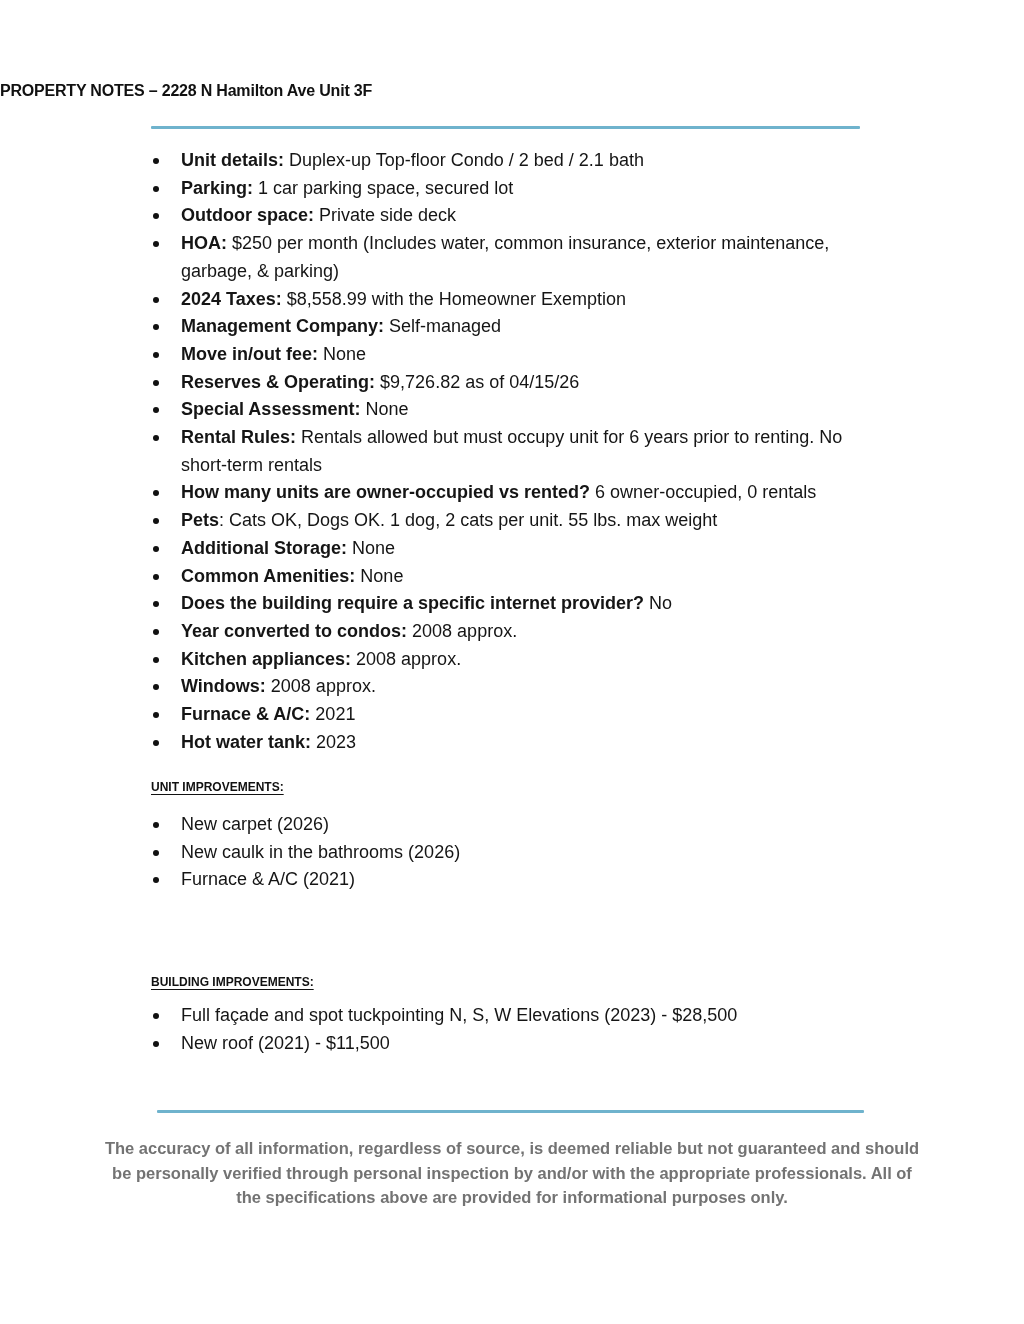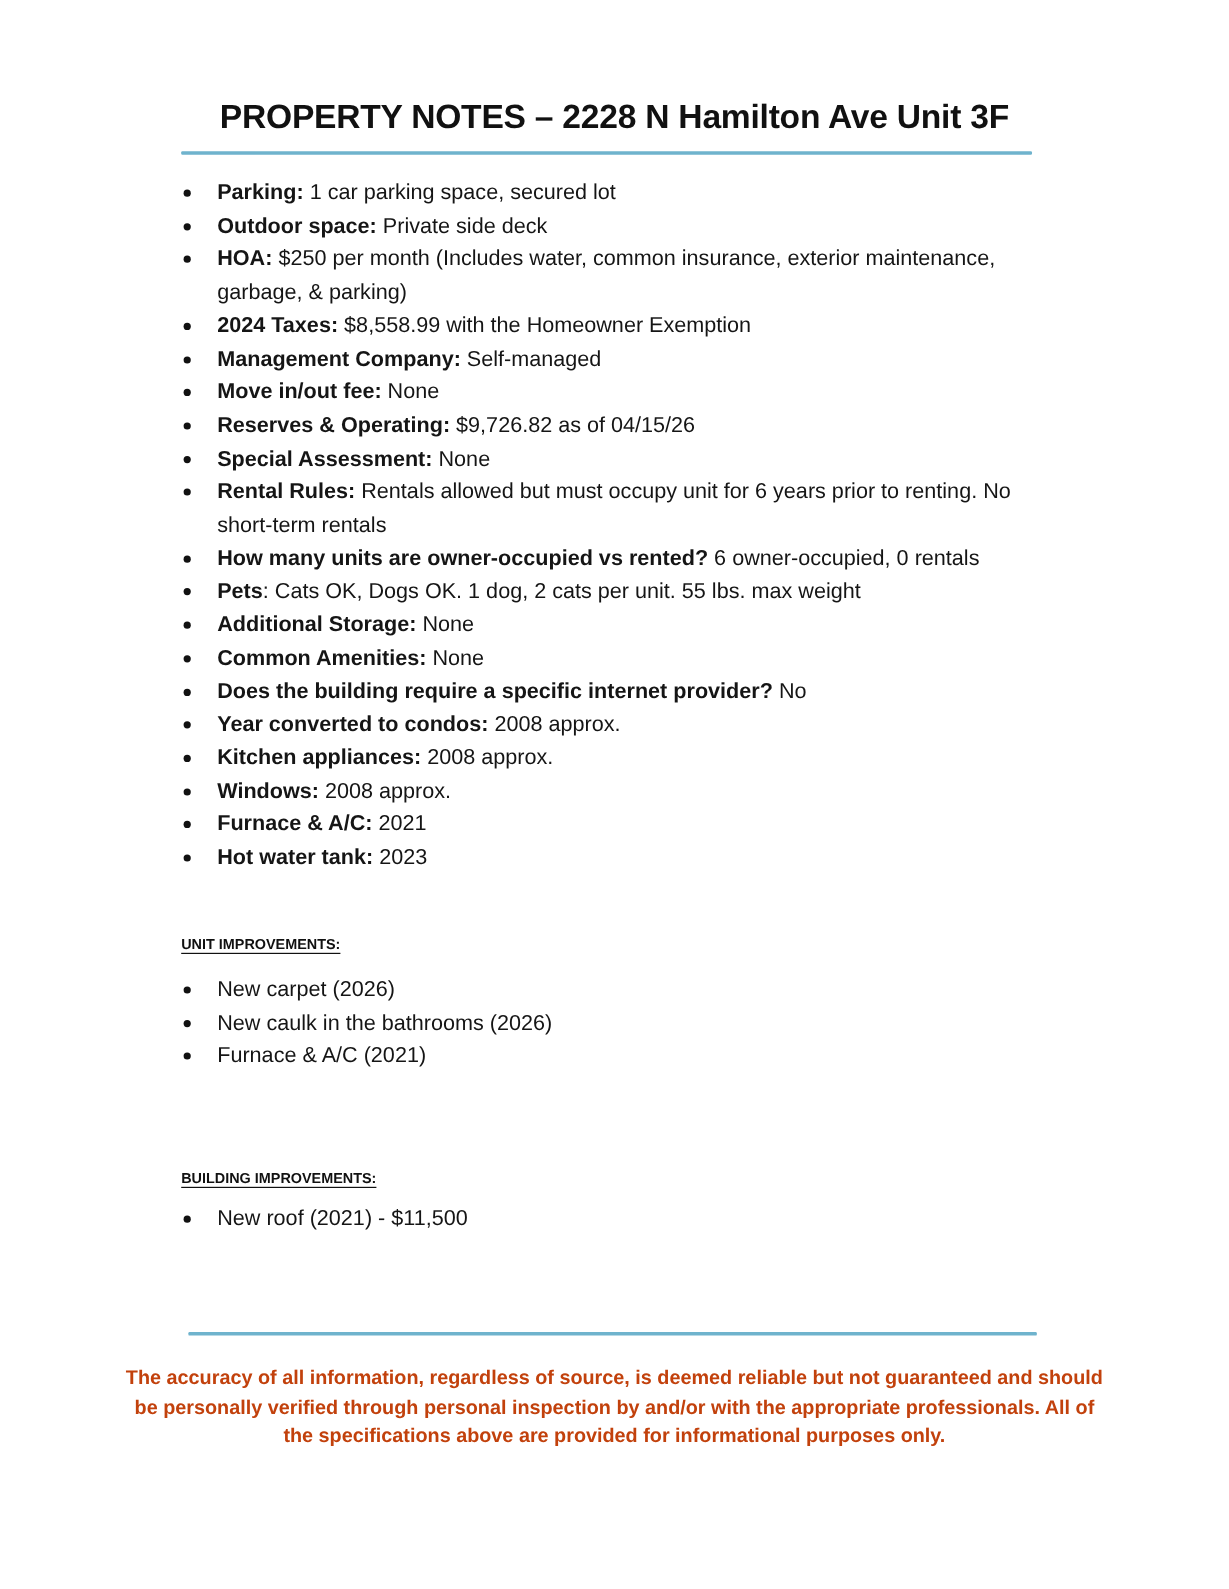--- a/index.html
+++ b/index.html
@@ -6,23 +6,23 @@
     html, body { width: 1024px; height: 1324px; background: #ffffff; }
     body {
       position: relative;
       font-family: "Liberation Sans", "DejaVu Sans", sans-serif;
       color: #111111;
       overflow: hidden;
     }
     .page { position: absolute; left: 0; top: 0; width: 1024px; height: 1324px; }
     .title {
       position: absolute; left: 0; width: 1024px; top: 82px;
-      text-align: center;
+      text-align: left;
       font-weight: bold;
-      font-size: 28px;
+      font-size: 16px;
       letter-spacing: -0.2px;
       color: #111;
     }
     .rule {
       position: absolute; height: 3px;
       background: #6fb3cd;
       border-radius: 1px;
     }
     .rule.top { left: 151px; width: 709px; top: 126px; }
     .rule.bottom { left: 157px; width: 707px; top: 1110px; }
@@ -54,31 +54,32 @@
     .unit-list { top: 811px; width: 720px; }
     .building-heading { top: 975px; }
     .building-list { top: 1002px; width: 720px; }
 
     .disclaimer {
       position: absolute; left: 100px; width: 824px; top: 1136px;
       text-align: center;
       font-weight: bold;
       font-size: 16.5px;
       line-height: 24.5px;
-      color: #c2410c;
+      color: #737373;
     }
   </style>
 </head>
 <body>
 
 <div class="page">
   <h1 class="title">PROPERTY NOTES – 2228 N Hamilton Ave Unit 3F</h1>
   <div class="rule top"></div>
 
   <ul class="list details">
+    <li><span class="bullet"></span><span class="label">Unit details:</span><span> Duplex-up Top-floor Condo / 2 bed / 2.1 bath</span></li>
     <li><span class="bullet"></span><span class="label">Parking:</span><span> 1 car parking space, secured lot</span></li>
     <li><span class="bullet"></span><span class="label">Outdoor space:</span><span> Private side deck</span></li>
     <li><span class="bullet"></span><span class="label">HOA:</span><span> $250 per month (Includes water, common insurance, exterior maintenance, garbage, &amp; parking)</span></li>
     <li><span class="bullet"></span><span class="label">2024 Taxes:</span><span> $8,558.99 with the Homeowner Exemption</span></li>
     <li><span class="bullet"></span><span class="label">Management Company:</span><span> Self-managed</span></li>
     <li><span class="bullet"></span><span class="label">Move in/out fee:</span><span> None</span></li>
     <li><span class="bullet"></span><span class="label">Reserves &amp; Operating:</span><span> $9,726.82 as of 04/15/26</span></li>
     <li><span class="bullet"></span><span class="label">Special Assessment:</span><span> None</span></li>
     <li><span class="bullet"></span><span class="label">Rental Rules:</span><span> Rentals allowed but must occupy unit for 6 years prior to renting. No short-term rentals</span></li>
     <li><span class="bullet"></span><span class="label">How many units are owner-occupied vs rented?</span><span> 6 owner-occupied, 0 rentals</span></li>
@@ -95,19 +96,20 @@
 
   <h2 class="section-heading unit-heading">UNIT IMPROVEMENTS:</h2>
   <ul class="list unit-list">
     <li><span class="bullet"></span><span>New carpet (2026)</span></li>
     <li><span class="bullet"></span><span>New caulk in the bathrooms (2026)</span></li>
     <li><span class="bullet"></span><span>Furnace &amp; A/C (2021)</span></li>
   </ul>
 
   <h2 class="section-heading building-heading">BUILDING IMPROVEMENTS:</h2>
   <ul class="list building-list">
+    <li><span class="bullet"></span><span>Full façade and spot tuckpointing N, S, W Elevations (2023) - $28,500</span></li>
     <li><span class="bullet"></span><span>New roof (2021) - $11,500</span></li>
   </ul>
 
   <div class="rule bottom"></div>
 
   <p class="disclaimer">The accuracy of all information, regardless of source, is deemed reliable but not guaranteed and should be personally verified through personal inspection by and/or with the appropriate professionals. All of the specifications above are provided for informational purposes only.</p>
 </div>
 
 </body></html>

